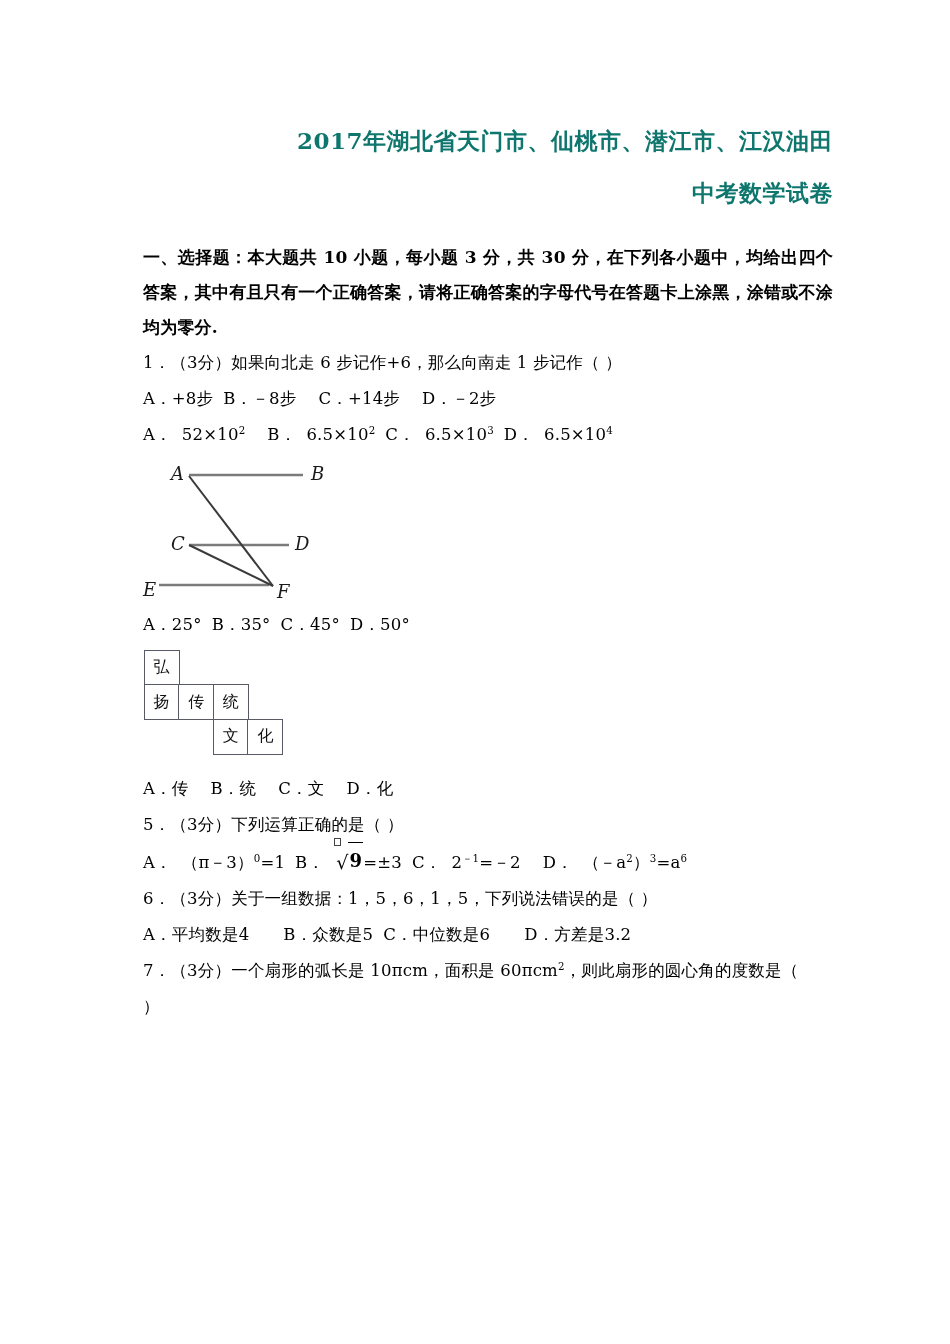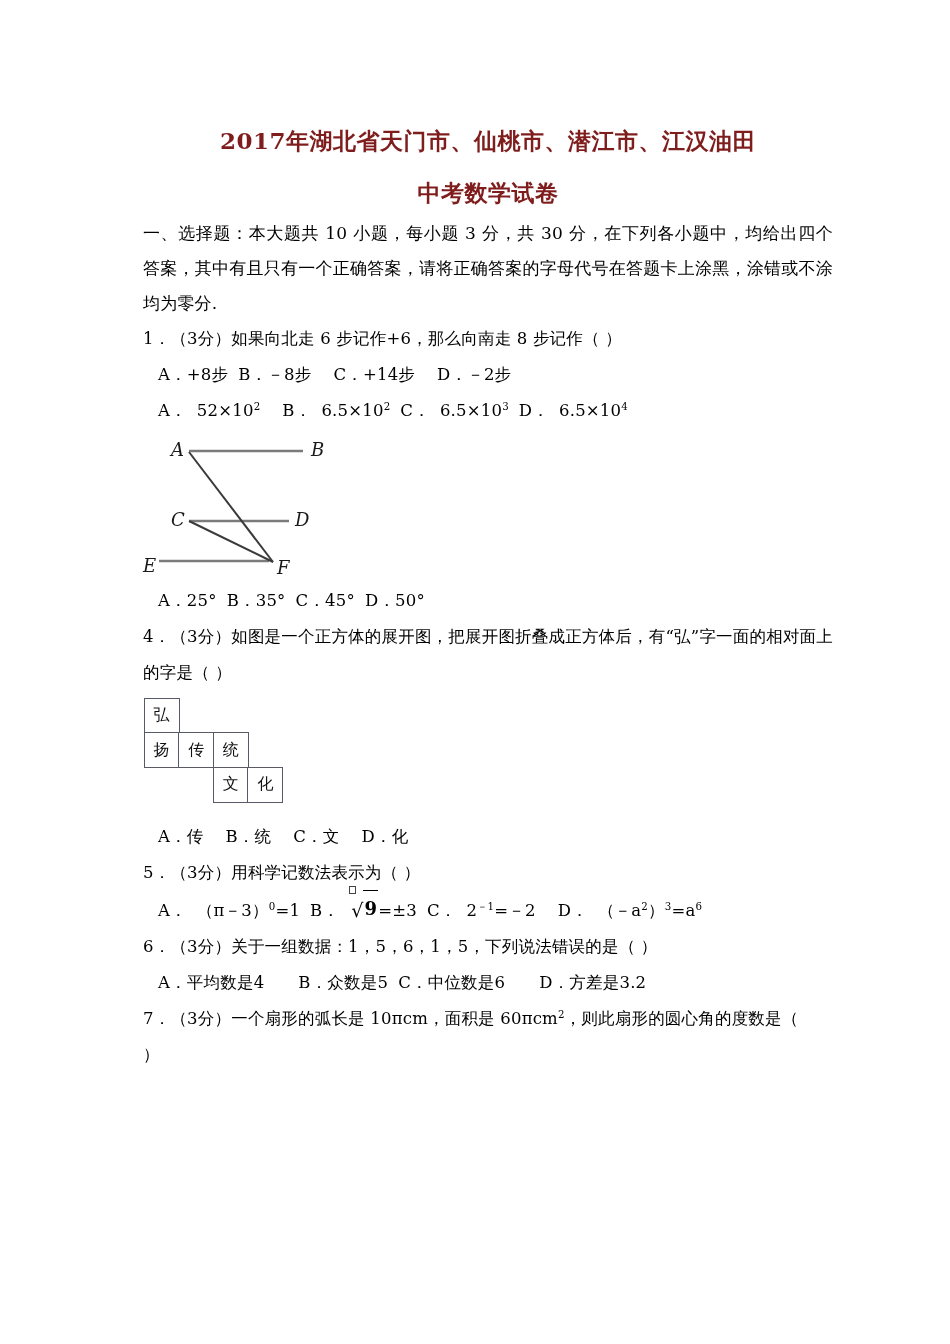--- a/index.html
+++ b/index.html
@@ -33,31 +33,33 @@
   .title-block {
     margin-top: 118px;
     text-align: center;
   }
   .title-line {
     font-family: "DejaVu Serif", "Liberation Serif", serif;
     font-weight: bold;
     font-size: 23px;
     line-height: 46px;
     letter-spacing: 0.5px;
-    color: #7f1d1d;
-    white-space: nowrap;
+    color: #0f766e;
+    white-space: nowrap;
+    text-align: right;
   }
   .title-line.second {
     margin-top: 6px;
   }
 
   
   .intro {
+    margin-top: 24px;
     font-size: 17px;
-    font-weight: normal;
+    font-weight: bold;
     line-height: 35px;
     text-align: justify;
     text-justify: inter-character;
     letter-spacing: 0.2px;
   }
 
   .qline {
     font-size: 16.5px;
     line-height: 36px;
     letter-spacing: 0.2px;
@@ -66,21 +68,20 @@
   .qline.wrap {
     white-space: normal;
     text-align: justify;
     text-justify: inter-character;
   }
   .optline {
     font-size: 16.5px;
     line-height: 36px;
     letter-spacing: 0.2px;
     white-space: nowrap;
-    margin-left: 15px;
   }
 
   sup {
     font-size: 0.62em;
     vertical-align: super;
     line-height: 0;
   }
   .sp { display: inline-block; width: 10px; }
   .sp-wide { display: inline-block; width: 22px; }
   .sp-xwide { display: inline-block; width: 34px; }
@@ -174,21 +175,21 @@
   <div class="content">
 
     <div class="title-block">
       <div class="title-line">2017年湖北省天门市、仙桃市、潜江市、江汉油田</div>
       <div class="title-line second">中考数学试卷</div>
     </div>
 
     <div class="intro">一、选择题：本大题共 10 小题，每小题 3 分，共 30 分，在下列各小题中，均给出四个答案，其中有且只有一个正确答案，请将正确答案的字母代号在答题卡上涂黑，涂错或不涂均为零分.</div>
 
     <div class="qline">
-      <span>1．</span><span>（3分）</span><span>如果向北走 6 步记作+6，那么向南走 8 步记作（       ）</span>
+      <span>1．</span><span>（3分）</span><span>如果向北走 6 步记作+6，那么向南走 1 步记作（       ）</span>
     </div>
     <div class="optline">
       <span>A．</span><span>+8步</span><span class="sp"></span><span>B．</span><span>－8步</span><span class="sp-wide"></span><span>C．</span><span>+14步</span><span class="sp-wide"></span><span>D．</span><span>－2步</span>
     </div>
 
     <div class="optline">
       <span>A．</span><span class="sp"></span><span>52×10</span><sup>2</sup><span class="sp-wide"></span><span>B．</span><span class="sp"></span><span>6.5×10</span><sup>2</sup><span class="sp"></span><span>C．</span><span class="sp"></span><span>6.5×10</span><sup>3</sup><span class="sp"></span><span>D．</span><span class="sp"></span><span>6.5×10</span><sup>4</sup>
     </div>
 
 
@@ -210,23 +211,20 @@
       <span class="fig-label" style="left:28px; top:76px;">C</span>
       <span class="fig-label" style="left:152px; top:76px;">D</span>
       <span class="fig-label" style="left:0px; top:122px;">E</span>
       <span class="fig-label" style="left:134px; top:124px;">F</span>
     </div>
 
     <div class="optline">
       <span>A．</span><span>25°</span><span class="sp"></span><span>B．</span><span>35°</span><span class="sp"></span><span>C．</span><span>45°</span><span class="sp"></span><span>D．</span><span>50°</span>
     </div>
 
-    <div class="qline wrap">
-      <span>4．</span><span>（3分）</span><span>如图是一个正方体的展开图，把展开图折叠成正方体后，有“弘”字一面的相对面上的字是（       ）</span>
-    </div>
 
     <div class="fig-q4">
       <div class="net">
         <div class="net-row">
           <div class="cell">弘</div>
           <div class="cell blank"></div>
           <div class="cell blank"></div>
           <div class="cell blank"></div>
         </div>
         <div class="net-row">
@@ -242,21 +240,21 @@
           <div class="cell">化</div>
         </div>
       </div>
     </div>
 
     <div class="optline">
       <span>A．</span><span>传</span><span class="sp-wide"></span><span>B．</span><span>统</span><span class="sp-wide"></span><span>C．</span><span>文</span><span class="sp-wide"></span><span>D．</span><span>化</span>
     </div>
 
     <div class="qline">
-      <span>5．</span><span>（3分）</span><span>用科学记数法表示为（       ）</span>
+      <span>5．</span><span>（3分）</span><span>下列运算正确的是（       ）</span>
     </div>
     <div class="optline">
       <span>A．</span><span class="sp"></span><span>（π－3）</span><sup>0</sup><span>=1</span><span class="sp"></span><span>B．</span><span class="sp"></span><span class="radical"><span class="rad-index"></span><span class="rad-sign">√</span><span class="rad-body">9</span></span><span>=±3</span><span class="sp"></span><span>C．</span><span class="sp"></span><span>2</span><sup>－1</sup><span>=－2</span><span class="sp-wide"></span><span>D．</span><span class="sp"></span><span>（－a</span><sup>2</sup><span>）</span><sup>3</sup><span>=a</span><sup>6</sup>
     </div>
 
     <div class="qline">
       <span>6．</span><span>（3分）</span><span>关于一组数据：1，5，6，1，5，下列说法错误的是（       ）</span>
     </div>
     <div class="optline">
       <span>A．</span><span>平均数是4</span><span class="sp-xwide"></span><span>B．</span><span>众数是5</span><span class="sp"></span><span>C．</span><span>中位数是6</span><span class="sp-xwide"></span><span>D．</span><span>方差是3.2</span>

